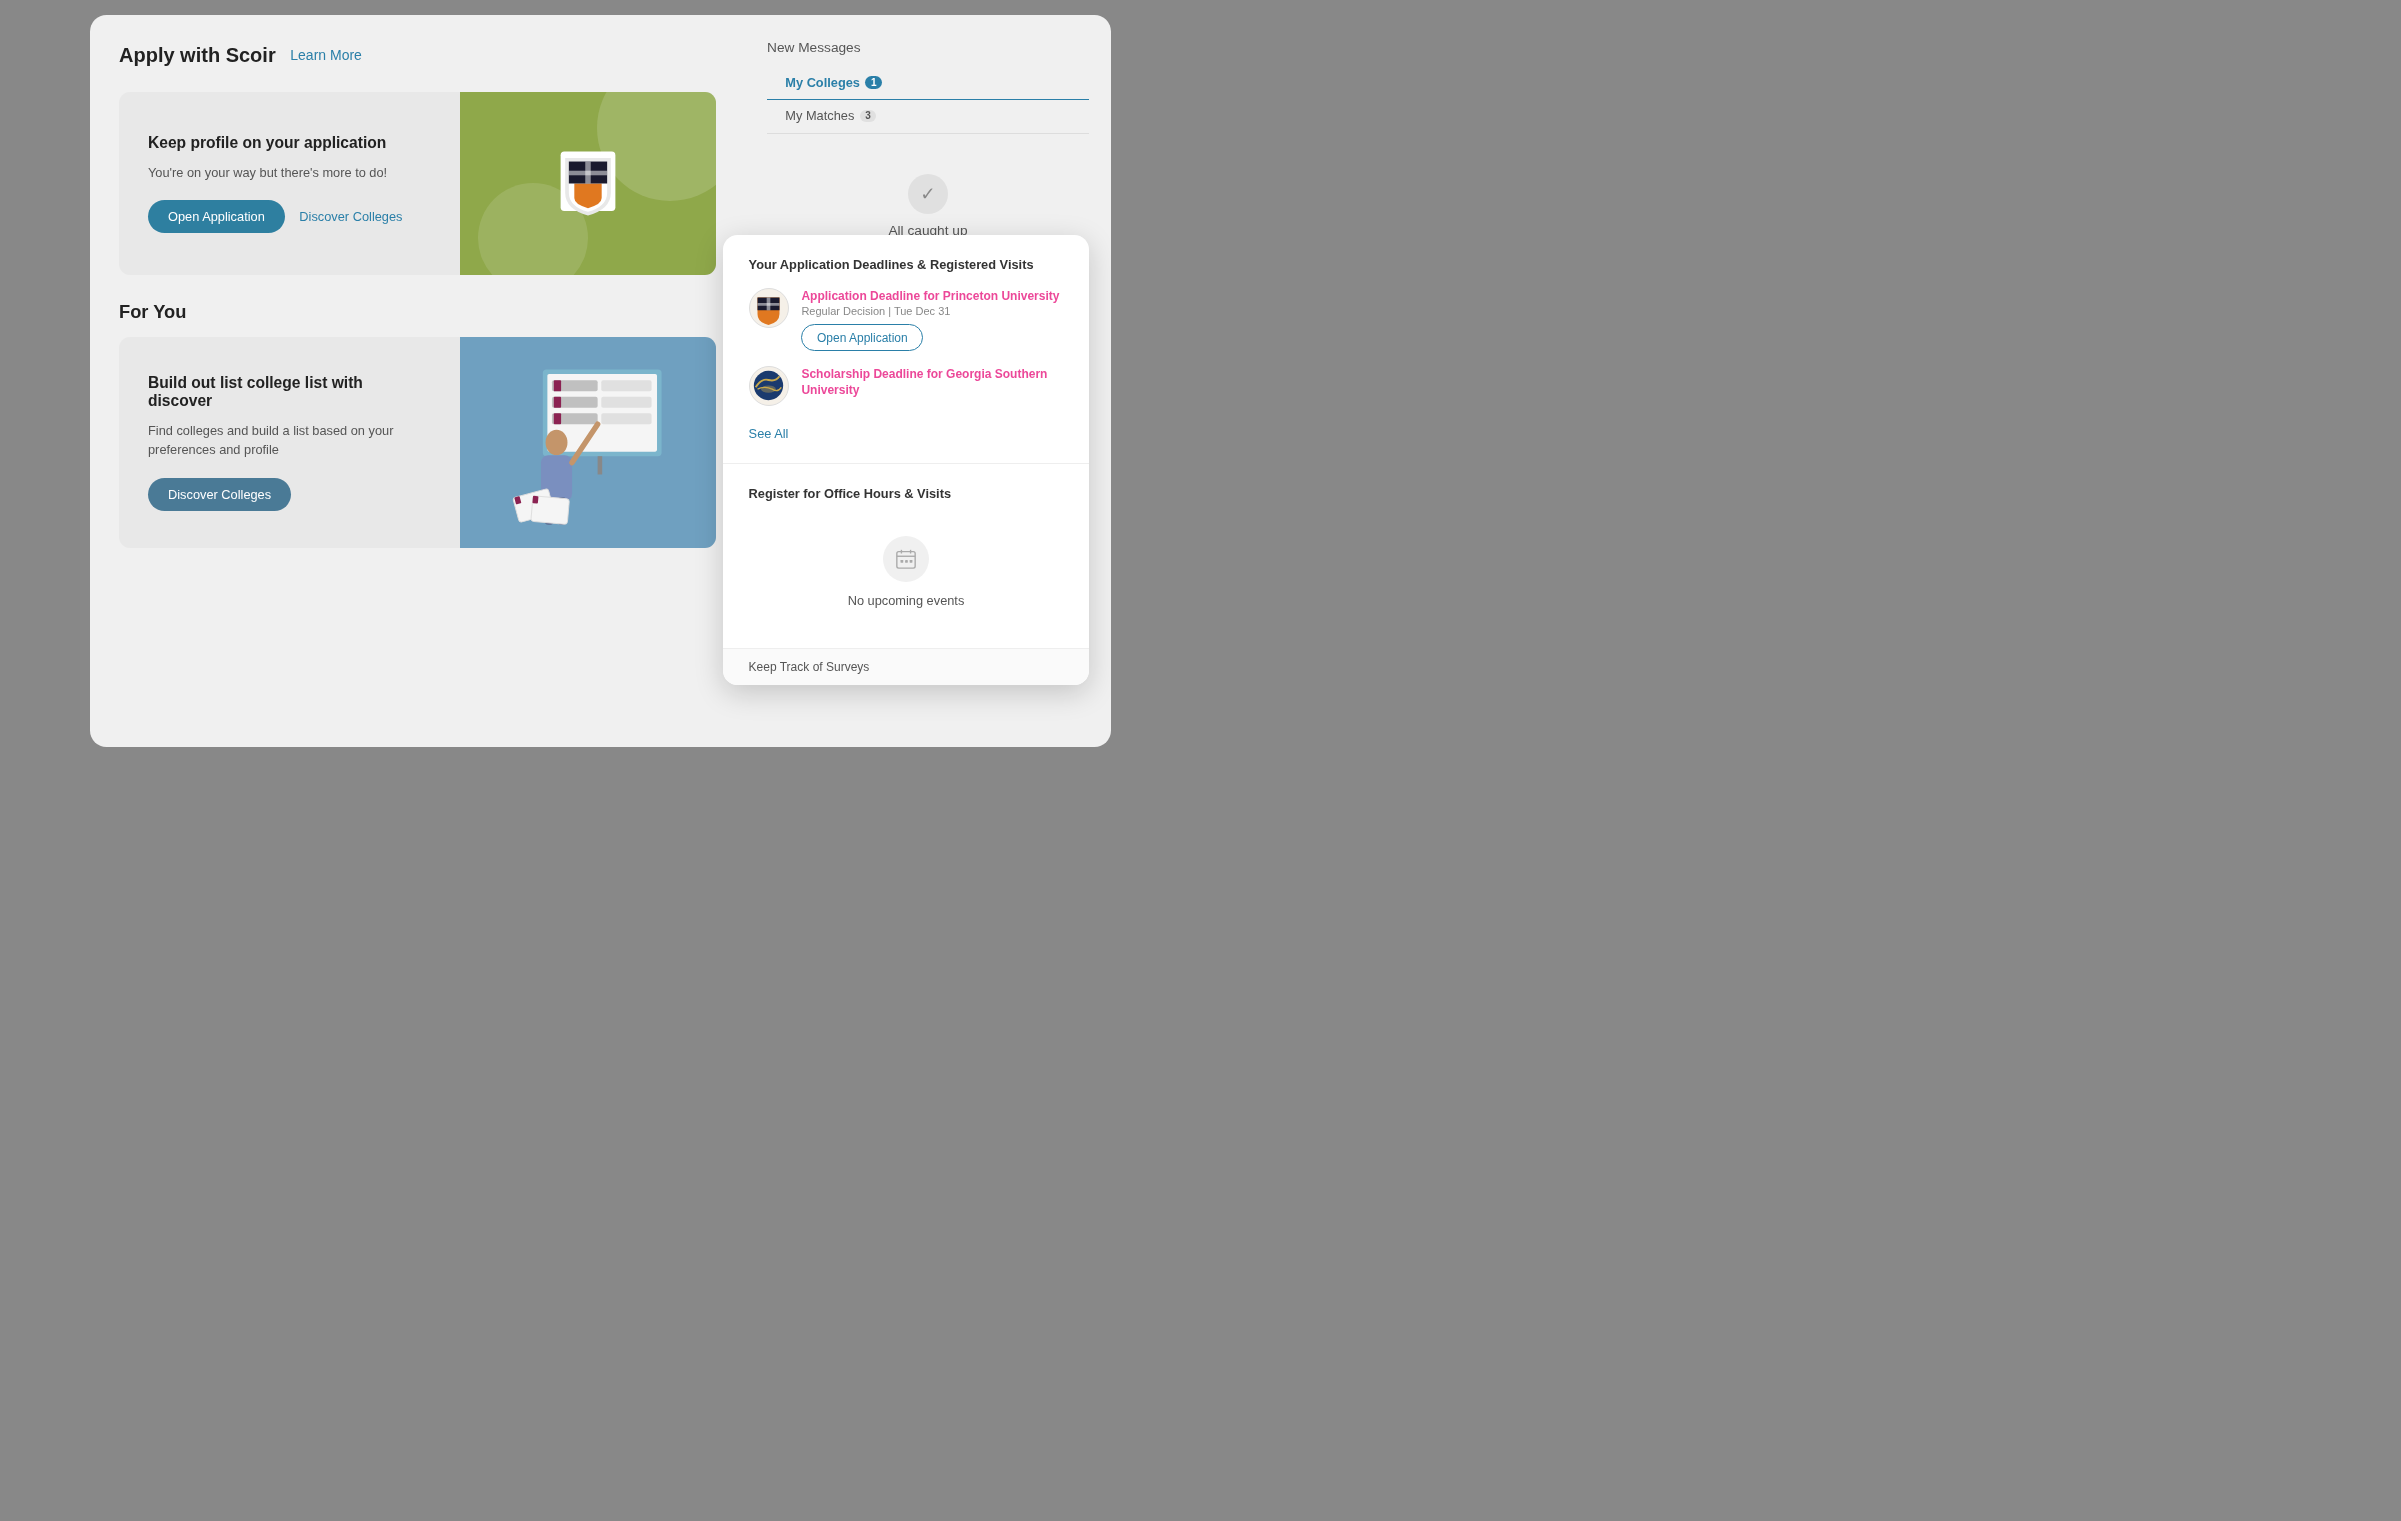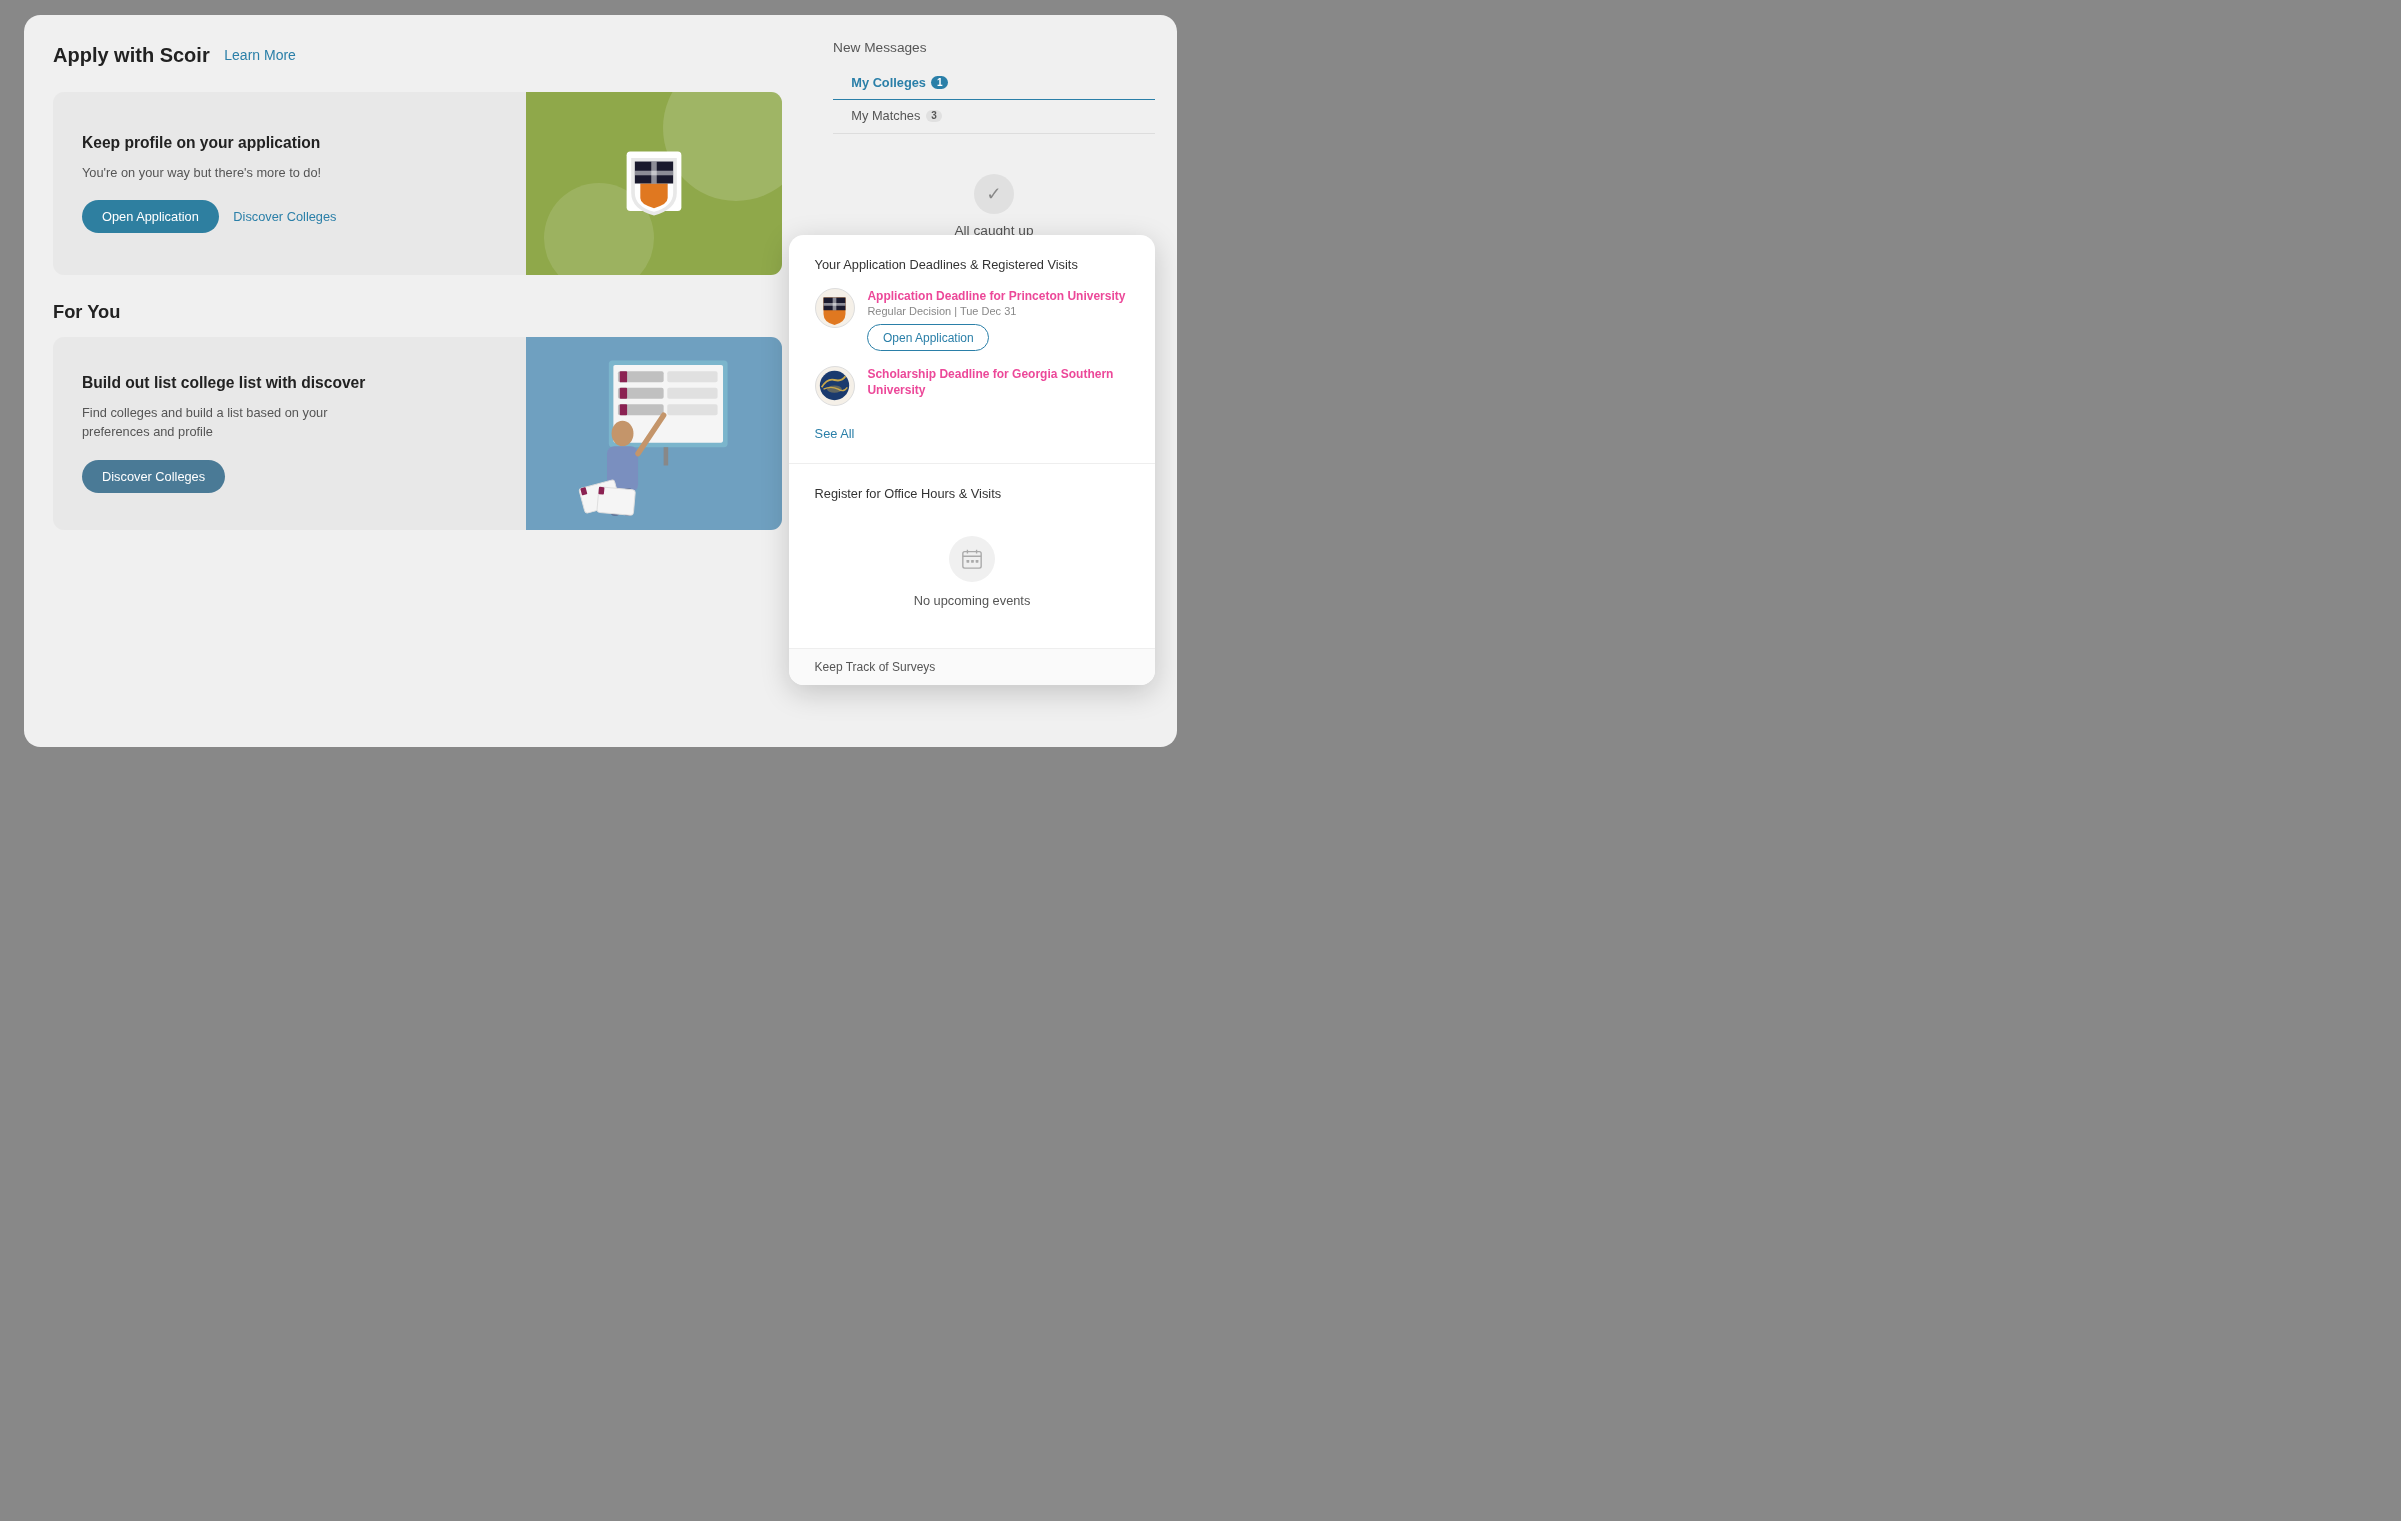--- a/index.html
+++ b/index.html
@@ -6,21 +6,21 @@
     body {
       background: #888;
       font-family: -apple-system, BlinkMacSystemFont, 'Segoe UI', sans-serif;
       width: 1201px;
       height: 761px;
       display: flex;
       align-items: center;
       justify-content: center;
     }
     .main-container {
-      width: 1153px;
+      width: 1021px;
       height: 732px;
       background: #f0f0f0;
       border-radius: 16.5px;
       display: flex;
       overflow: hidden;
       position: relative;
     }
     
     .left-panel {
       flex: 1;
@@ -234,21 +234,21 @@
       overflow: hidden;
     }
     .popup-section {
       padding: 22px 25.6px;
     }
     .popup-section + .popup-section {
       border-top: 0.9px solid #eee;
     }
     .popup-section-title {
       font-size: 12.8px;
-      font-weight: 400;
+      font-weight: 700;
       color: #333;
       margin-bottom: 16.5px;
     }
     .deadline-item {
       display: flex;
       align-items: flex-start;
       gap: 12.8px;
       margin-bottom: 14.6px;
     }
     .school-logo {

